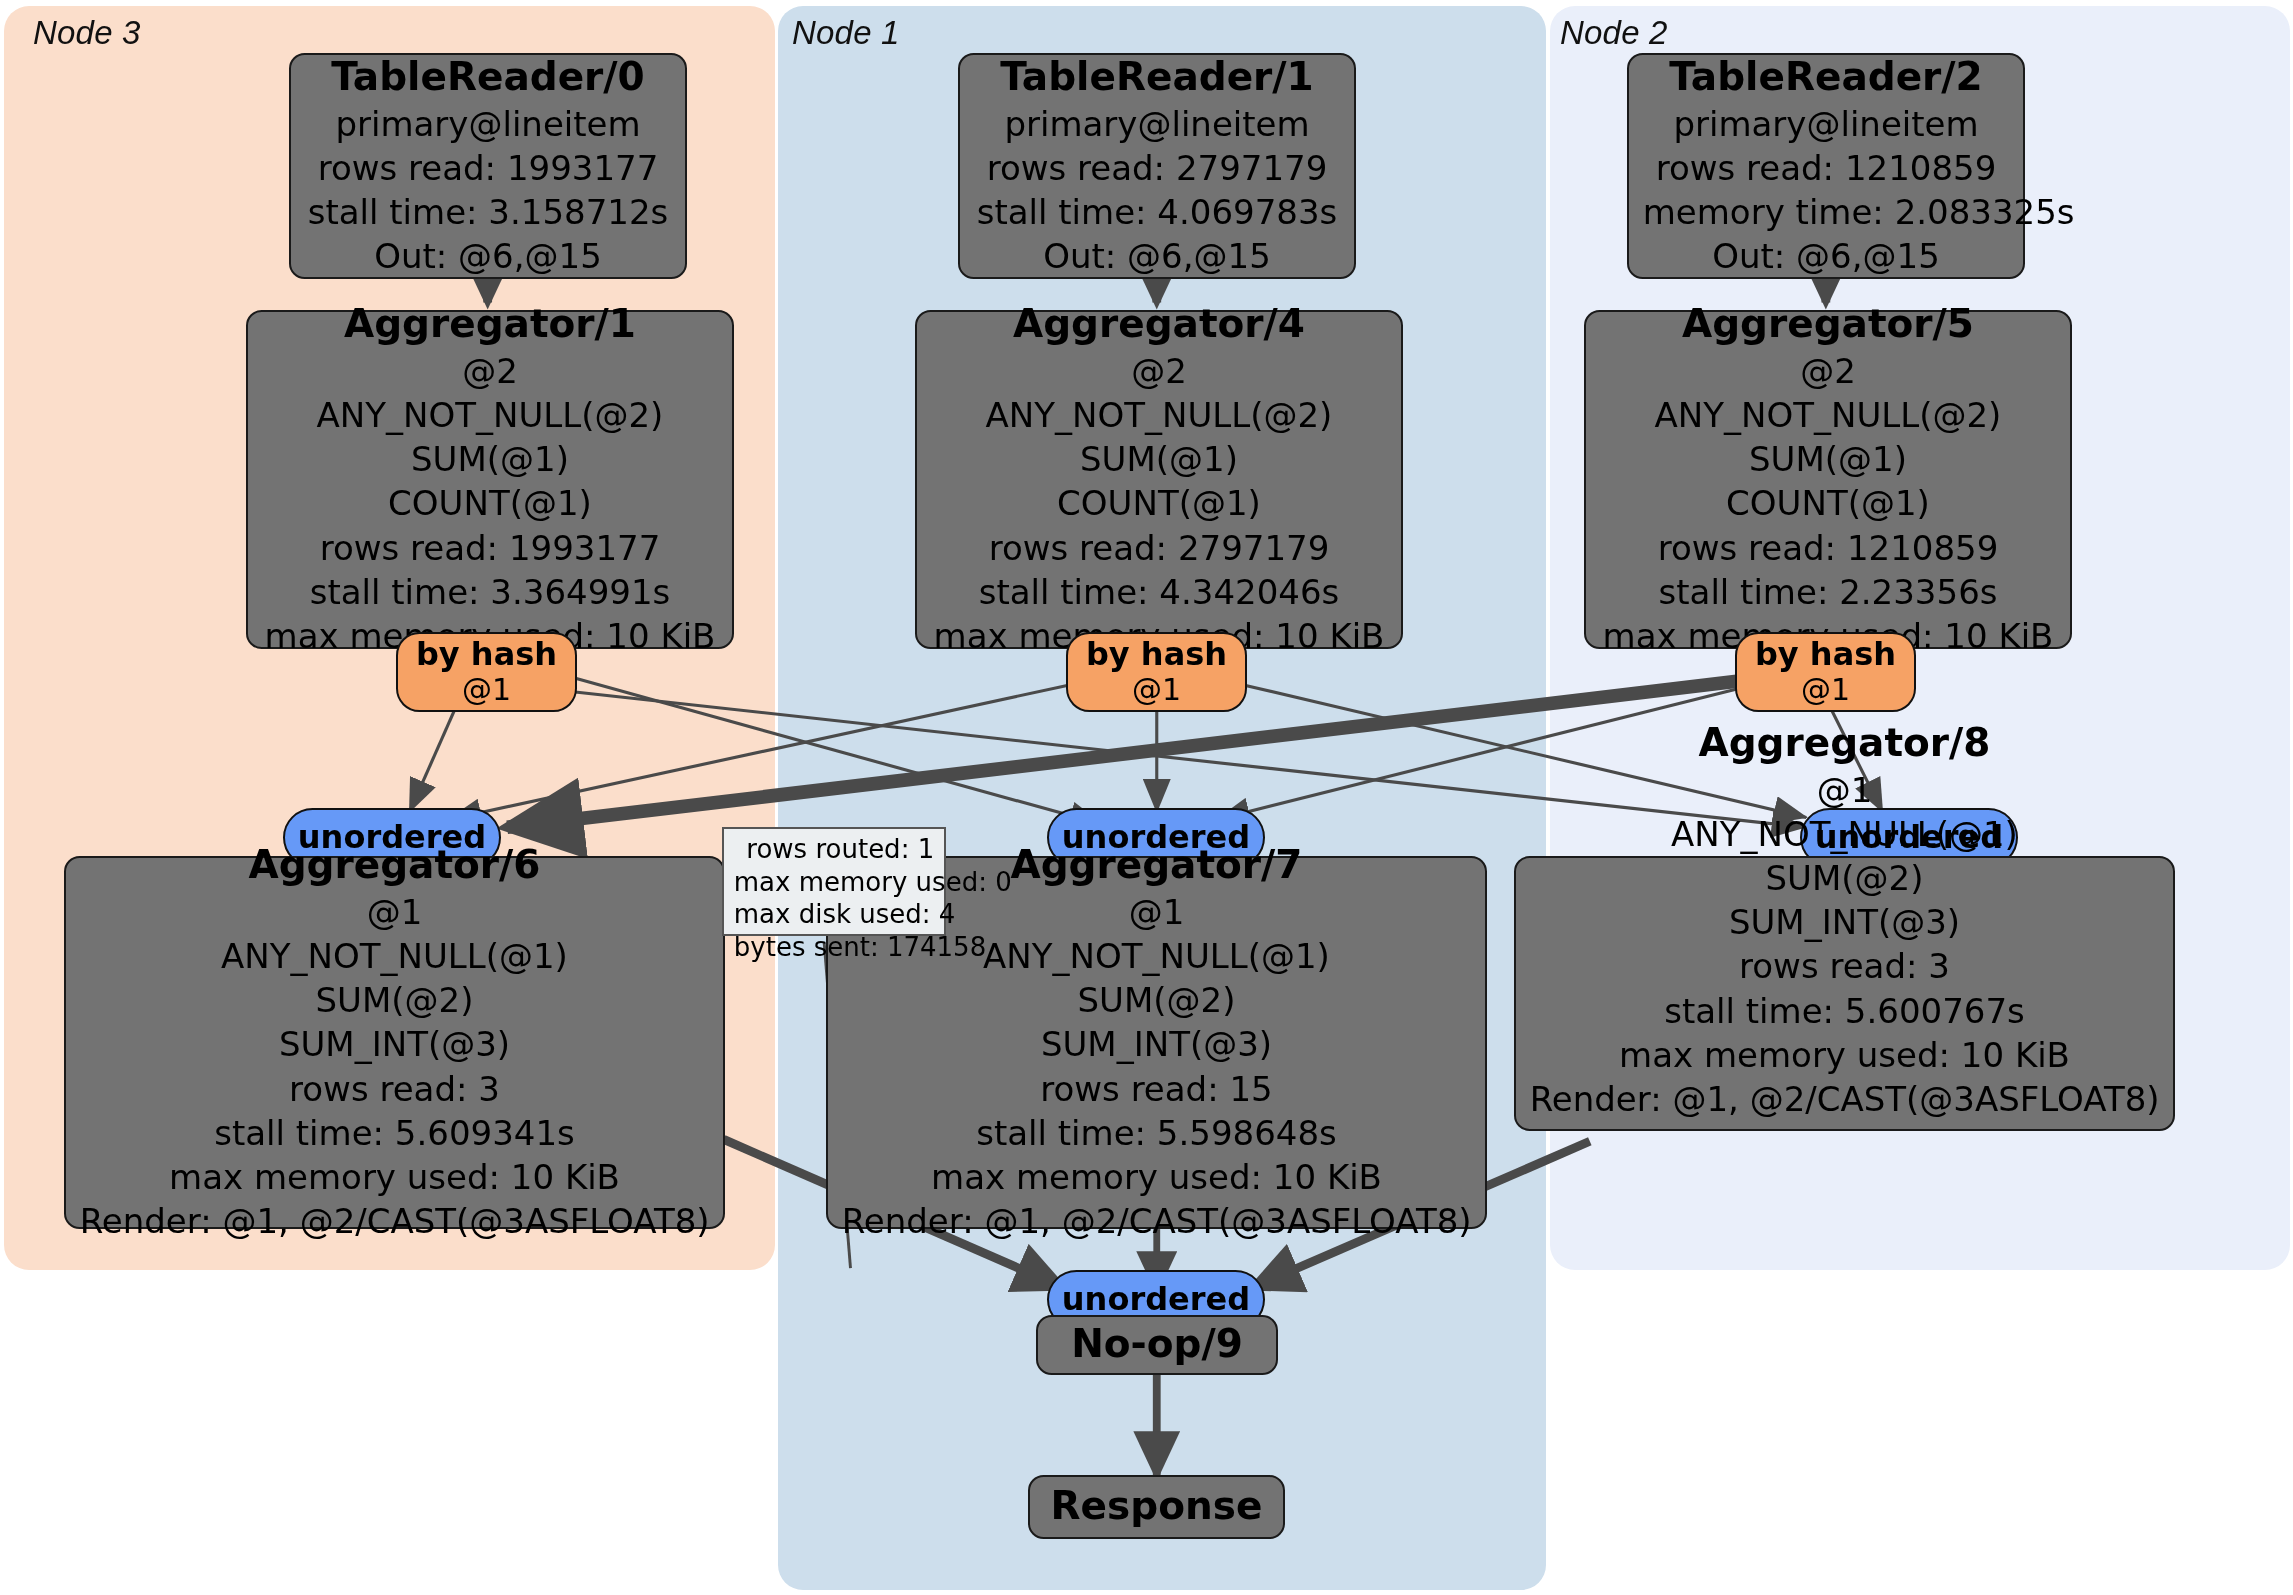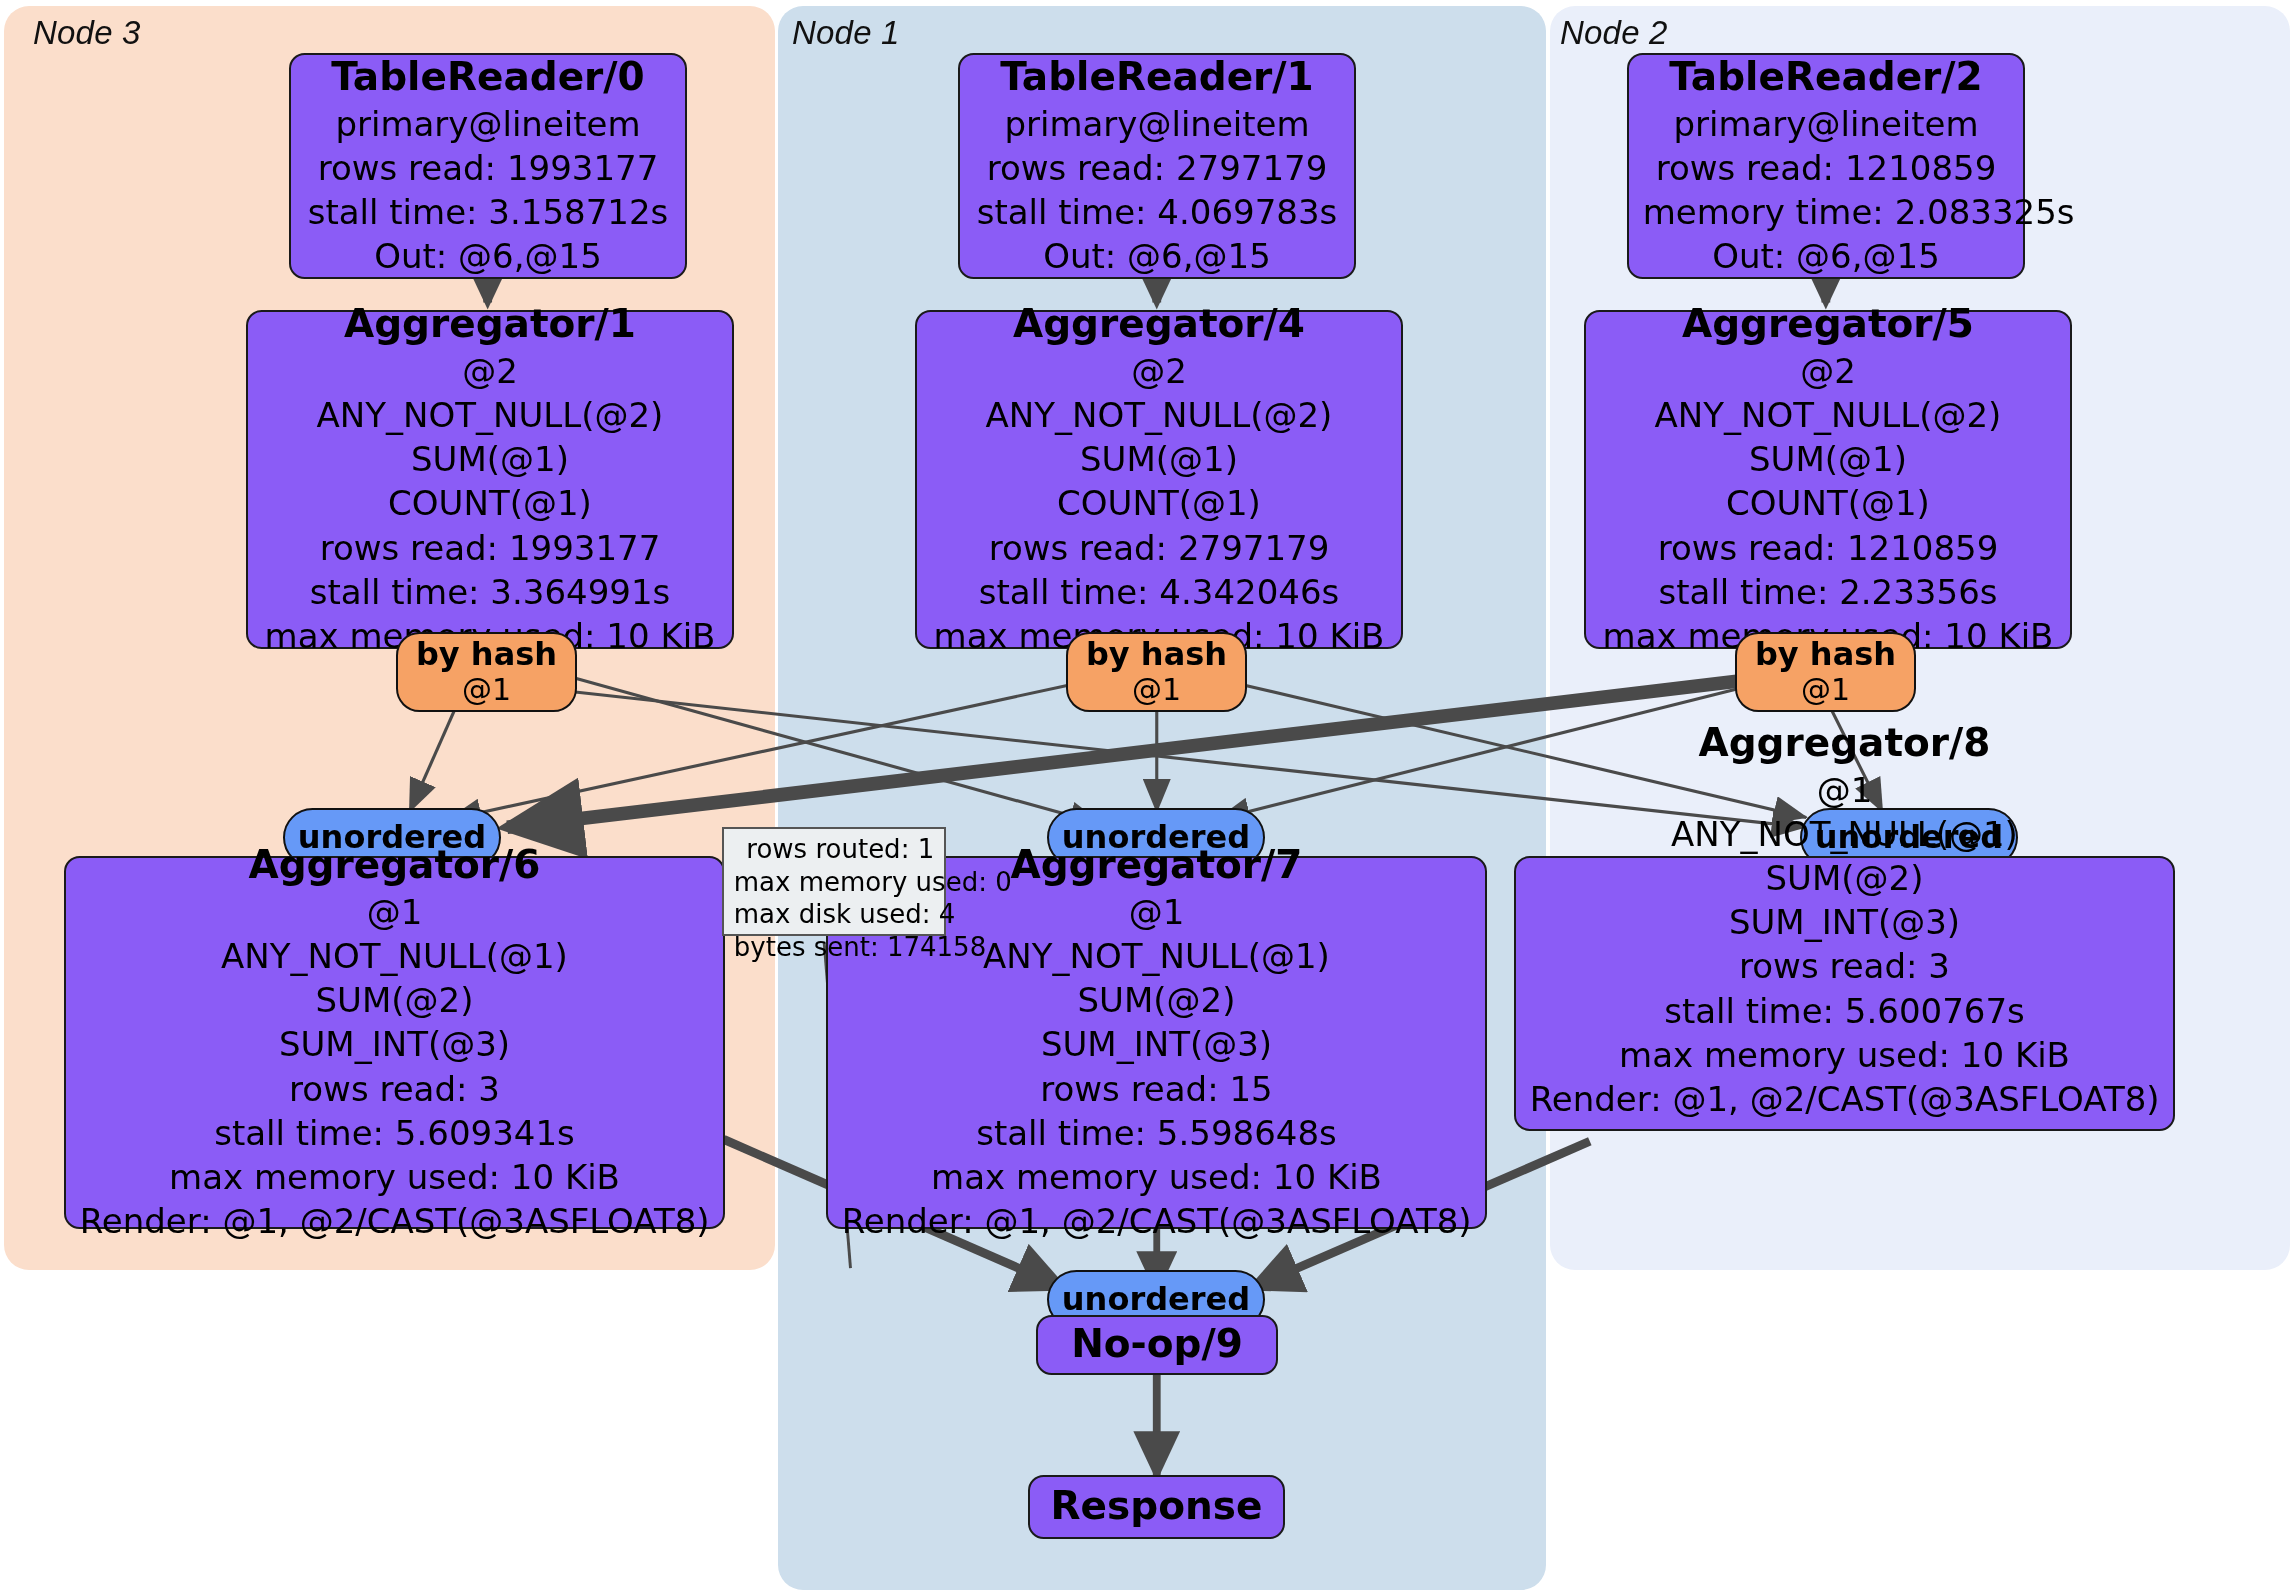--- a/index.html
+++ b/index.html
@@ -16,21 +16,21 @@
     font-family:"Liberation Sans","DejaVu Sans",sans-serif;
     font-style:italic;
   }
 
   
   #edges{position:absolute;left:0;top:0;width:2294px;height:1596px;pointer-events:none;}
 
   
   .node{
     position:absolute;box-sizing:border-box;
-    background:#8b5cf6;border:2.9px solid #1a1a1a;border-radius:15.6px;
+    background:#737373;border:2.9px solid #1a1a1a;border-radius:15.6px;
     text-align:center;color:#000;line-height:1.30;
     display:flex;flex-direction:column;justify-content:center;
     padding:7.8px 13.7px;
   }
   .node .title{font-weight:bold;font-size:39px;line-height:1.18;margin-bottom:2px;}
   .node .line{font-size:34px;white-space:nowrap;}
   .node.tiny{padding:3.9px 17.6px;}
 
   .pill{
     position:absolute;box-sizing:border-box;border:2.9px solid #111;

